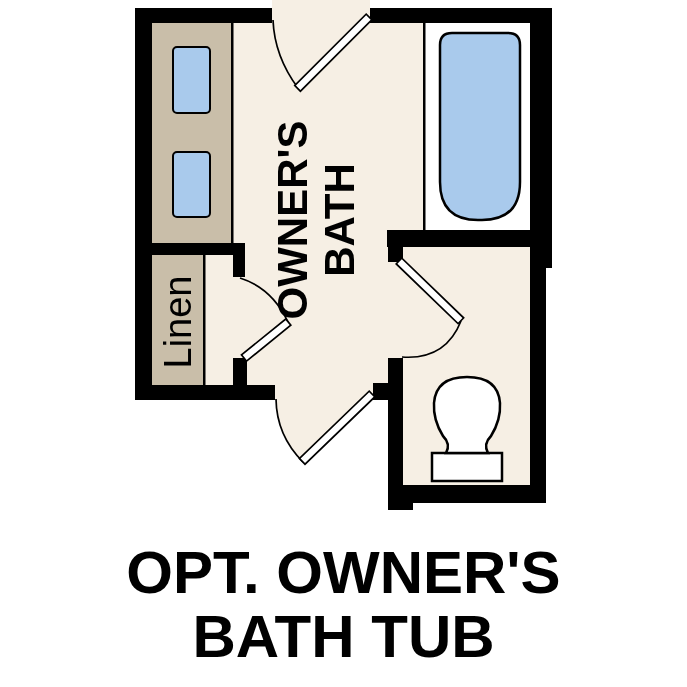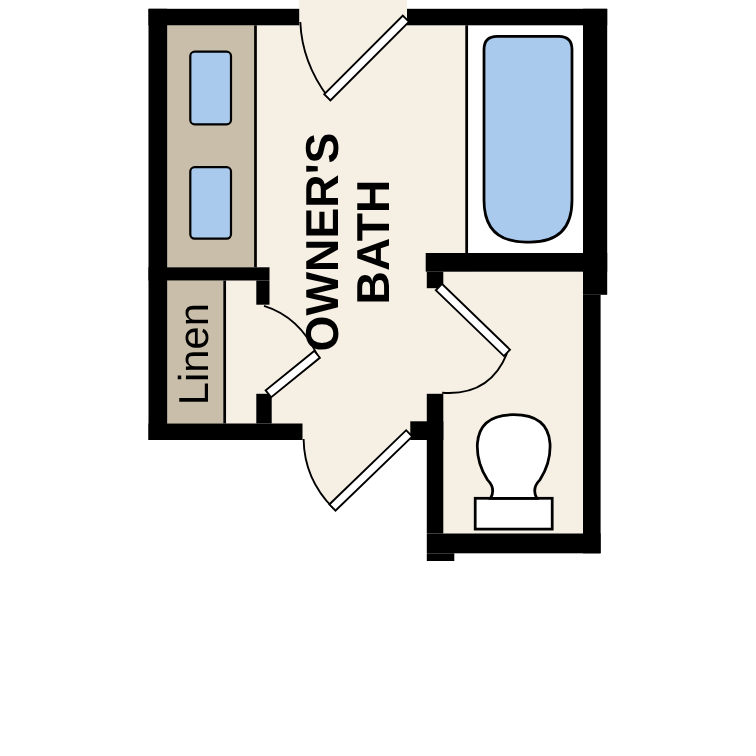--- a/index.html
+++ b/index.html
@@ -105,14 +105,18 @@
       <rect x="372" y="390" width="97" height="8" transform="rotate(136 372 394)"></rect>
       <rect x="399" y="257" width="86" height="8" transform="rotate(44 399 261)"></rect>
       <rect x="244" y="354" width="57" height="8" transform="rotate(-39 244 358)"></rect>
     </g>
 
     <text x="292.5" y="220" transform="rotate(-90 292.5 220)" text-anchor="middle" dominant-baseline="central" class="room-label-text">OWNER'S</text>
     <text x="339.5" y="220" transform="rotate(-90 339.5 220)" text-anchor="middle" dominant-baseline="central" class="room-label-text">BATH</text>
     <text x="177.5" y="322" transform="rotate(-90 177.5 322)" text-anchor="middle" dominant-baseline="central" class="linen-text">Linen</text>
   </svg>
 
+  <div class="caption">
+    <div>OPT. OWNER'S</div>
+    <div>BATH TUB</div>
+  </div>
 
 </div>
 
 </body></html>

